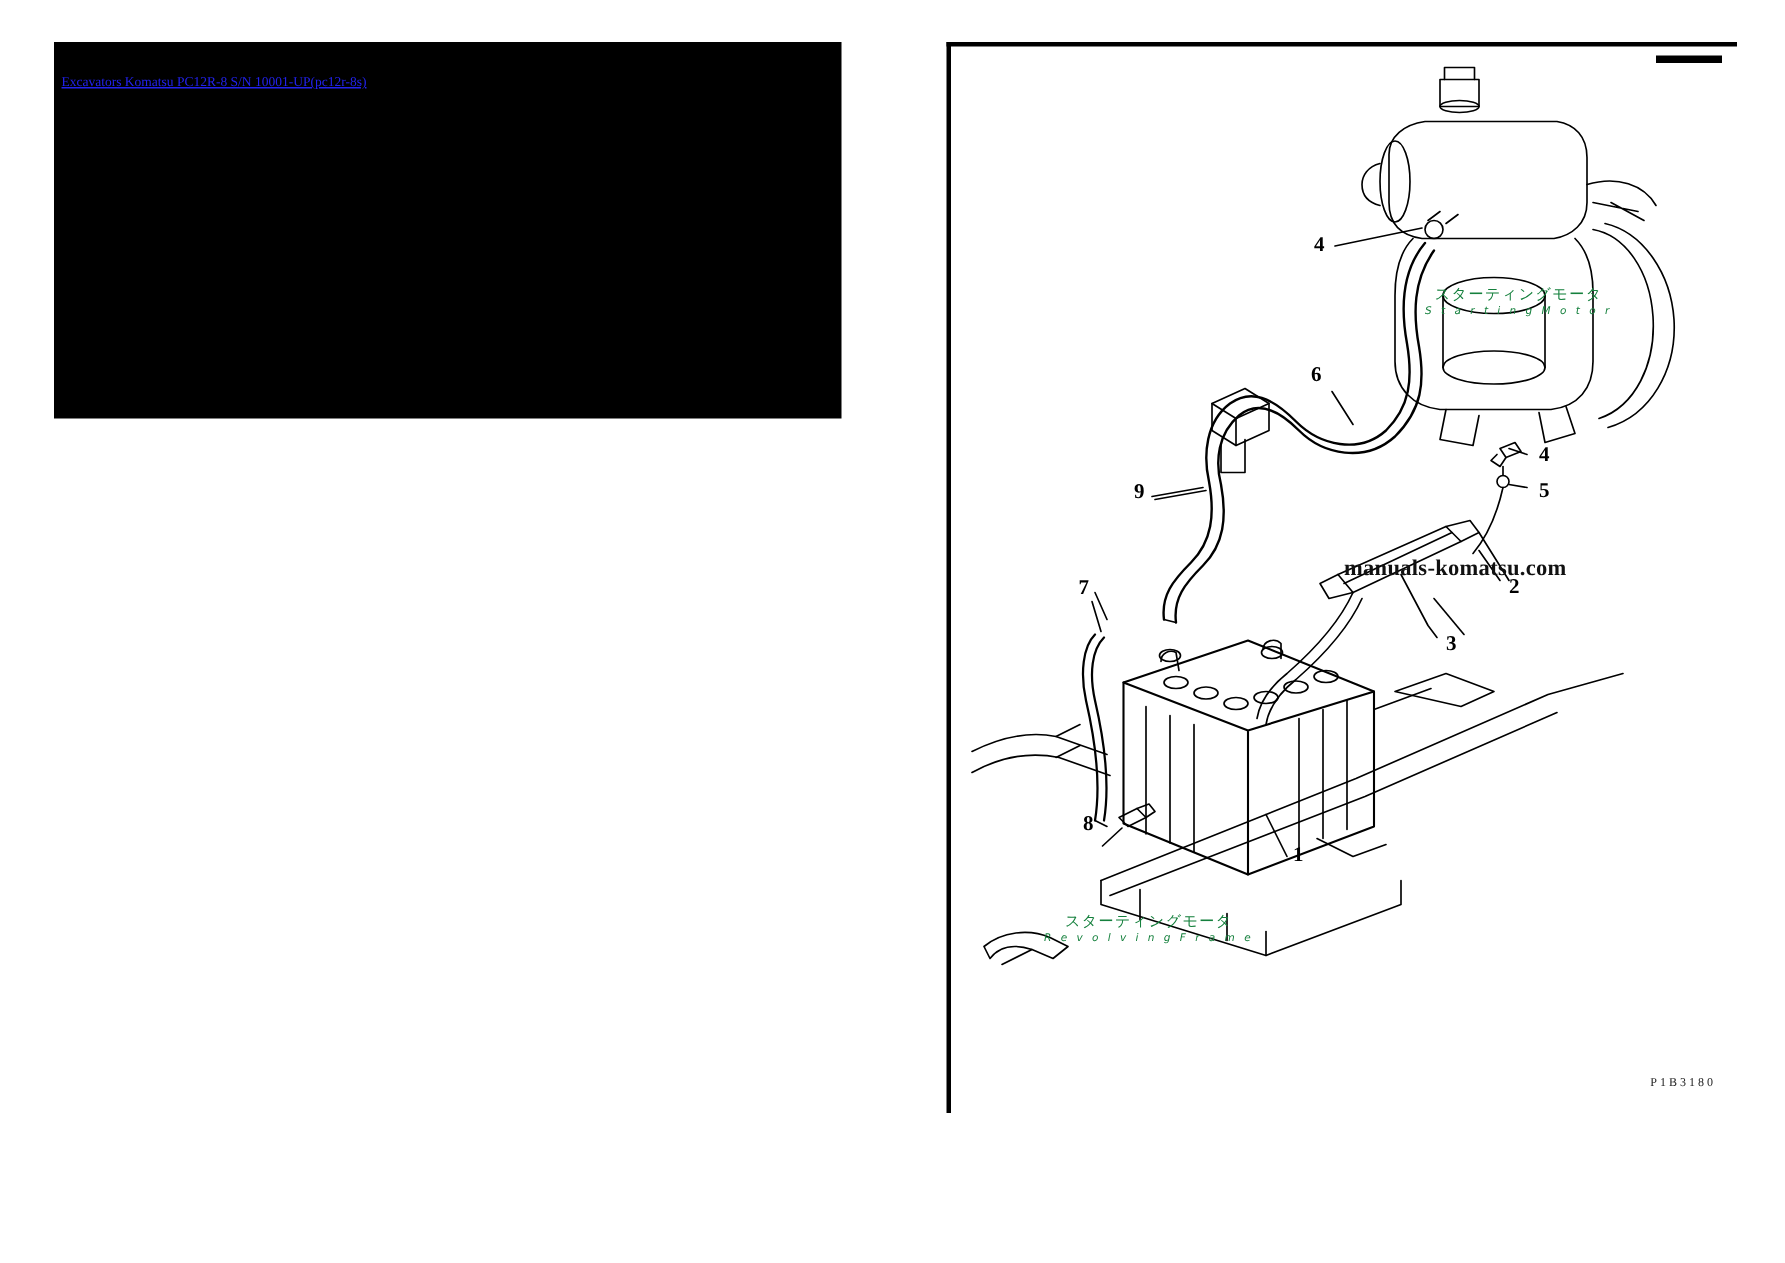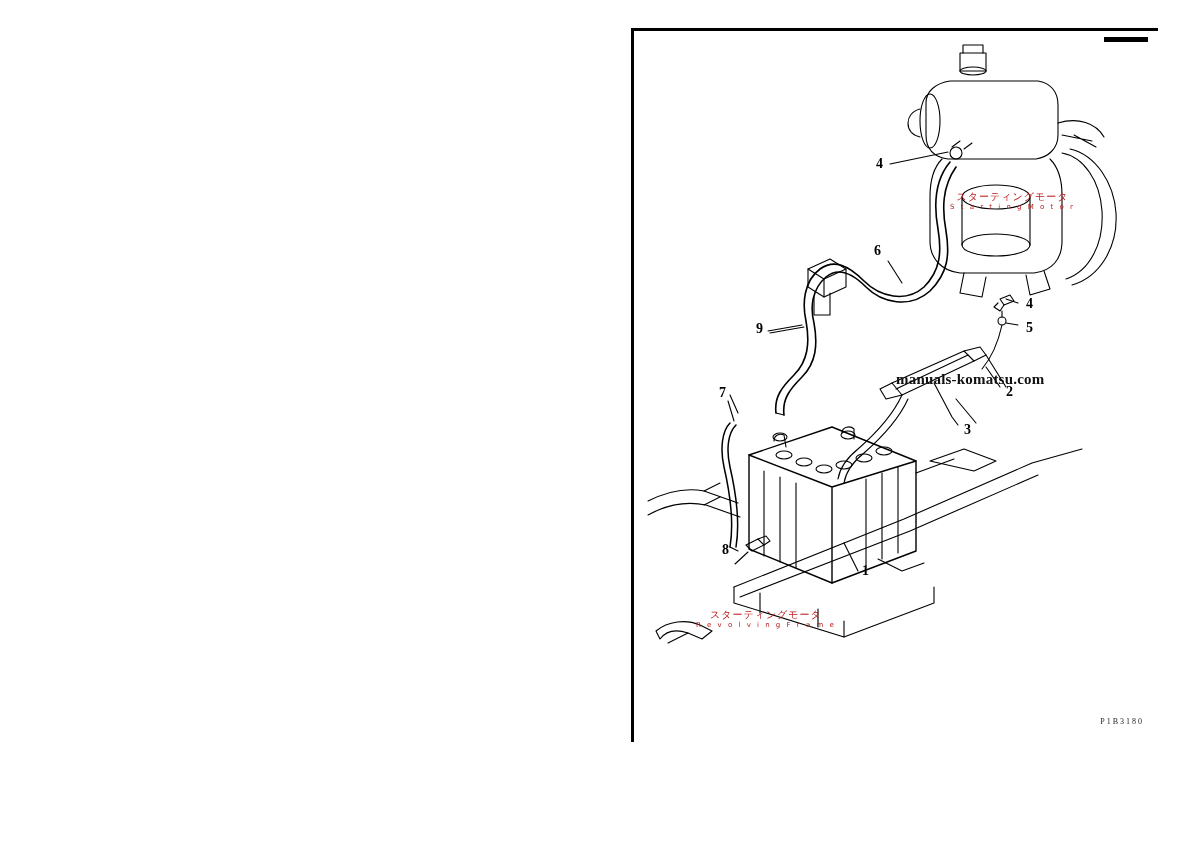--- a/index.html
+++ b/index.html
@@ -76,35 +76,36 @@
     font-family: "Liberation Serif", serif;
     font-size: 15px;
     font-weight: bold;
     color: #111111;
     letter-spacing: 0.2px;
     white-space: nowrap;
   }
   .jp-label {
     position: absolute;
     font-family: "DejaVu Sans", sans-serif;
-    color: #b91c1c;
+    color: #15803d;
     white-space: nowrap;
     text-align: center;
   }
   .jp-label .jp {
     display: block;
     font-size: 10px;
     letter-spacing: 1px;
     line-height: 12px;
   }
   .jp-label .en {
     display: block;
     font-size: 7px;
     letter-spacing: 2px;
     line-height: 9px;
+    font-style: italic;
   }
   .sheet-code {
     position: absolute;
     right: 14px;
     bottom: 16px;
     font-family: Liberation Serif, serif;
     font-size: 8px;
     letter-spacing: 2px;
     color: #222222;
   }
@@ -115,20 +116,23 @@
     width: 44px;
     height: 5px;
     background: #000000;
   }
 </style>
 </head>
 <body>
 
 <div id="root">
 
+  <div class="black-panel">
+    <a class="title-link" href="#">Excavators Komatsu PC12R-8 S/N 10001-UP(pc12r-8s)</a>
+  </div>
 
   <div class="sheet">
     <div class="sheet-inner">
 
       <div class="corner-mark"></div>
 
       <svg class="diagram-svg" viewBox="0 0 527 714">
         <g fill="none" stroke="#000000" stroke-width="1.1" stroke-linecap="round" stroke-linejoin="round">
 
           <path d="M326 22 L326 40 L352 40 L352 22 Z"></path>

